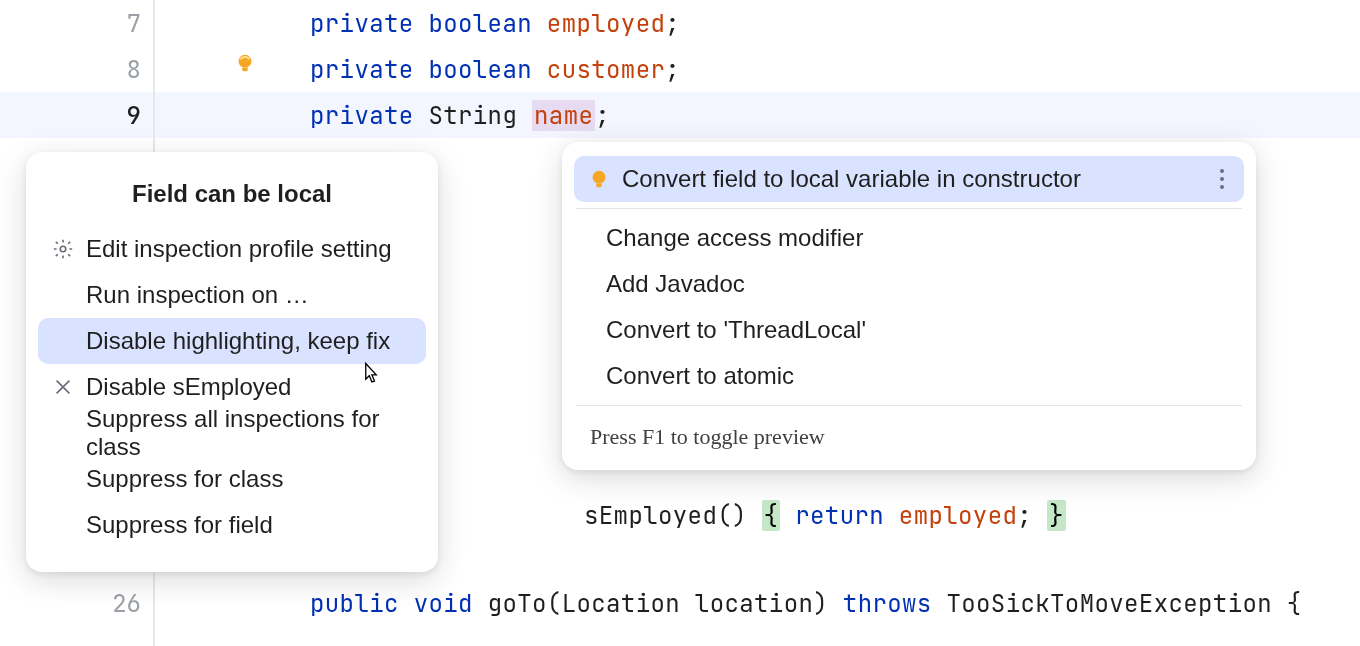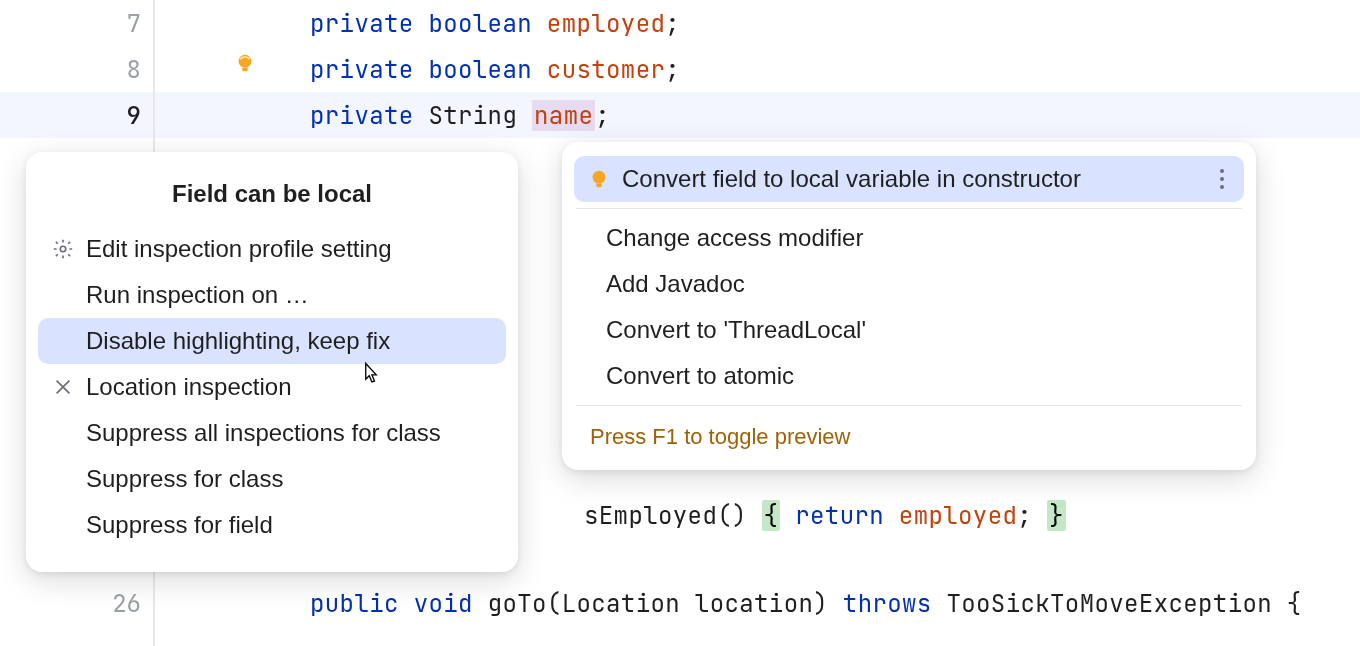--- a/index.html
+++ b/index.html
@@ -45,21 +45,21 @@
 .bulb {
   width: 22px; height: 22px; display: inline-block; position: relative;
 }
 .bulb svg { width: 100%; height: 100%; }
 .popup {
   position: absolute; background: #fff; border-radius: 16px;
   box-shadow: 0 8px 30px rgba(0,0,0,0.15), 0 2px 6px rgba(0,0,0,0.08);
   font-size: 24px; color: #1f1f1f;
 }
 .popup-left {
-  left: 26px; top: 152px; width: 492px; padding: 18px 0 24px 0;
+  left: 26px; top: 152px; width: 412px; padding: 18px 0 24px 0;
 }
 .popup-title { font-weight: 700; text-align: center; padding: 10px 0 18px 0; }
 .menu-item {
   display: flex; align-items: center; padding: 9px 26px 9px 26px; height: 46px;
   cursor: default;
 }
 .menu-item .mi-icon { width: 34px; display: flex; align-items: center; justify-content: flex-start; flex-shrink: 0; }
 .menu-item.selected { background: #d9e2ff; border-radius: 10px; margin: 0 12px; padding-left: 14px; }
 .popup-right {
   left: 562px; top: 142px; width: 694px; padding: 14px 0 16px 0;
@@ -68,21 +68,21 @@
 .popup-right .menu-item.selected {
   margin: 0 12px; padding-left: 14px; padding-right: 10px;
   justify-content: space-between;
 }
 .kebab {
   width: 24px; height: 24px; display: flex; flex-direction: column;
   align-items: center; justify-content: center; gap: 4px;
 }
 .kebab span { width: 4px; height: 4px; border-radius: 50%; background: #6a6e78; }
 .divider { height: 1px; background: #e2e4e8; margin: 6px 14px; }
-.hint { color: #a16207; padding: 12px 22px 4px 28px; font-size: 22px; }
+.hint { color: #404040; padding: 12px 22px 4px 28px; font-size: 22px; font-family: Liberation Serif, serif; }
 .gear-icon svg, .x-icon svg { width: 22px; height: 22px; }
 .gear-icon { color: #6a6e78; }
 .x-icon { color: #6a6e78; }
 .cursor-icon { position: absolute; left: 357px; top: 360px; z-index: 100; }
 .cursor-icon svg { width: 28px; height: 28px; }
 </style>
 </head>
 <body>
 
 <div class="editor-area">
@@ -174,21 +174,21 @@
     <div class="menu-item selected">
       <span class="mi-icon"></span>
       <span>Disable highlighting, keep fix</span>
     </div>
     <div class="menu-item">
       <span class="mi-icon x-icon">
         <svg viewBox="0 0 24 24" fill="none" stroke="currentColor" stroke-width="1.8">
             <path d="M5 5l14 14M19 5L5 19"></path>
           </svg>
       </span>
-      <span>Location inspection</span>
+      <span>Disable sEmployed</span>
     </div>
     <div class="menu-item">
       <span class="mi-icon"></span>
       <span>Suppress all inspections for class</span>
     </div>
     <div class="menu-item">
       <span class="mi-icon"></span>
       <span>Suppress for class</span>
     </div>
     <div class="menu-item">

